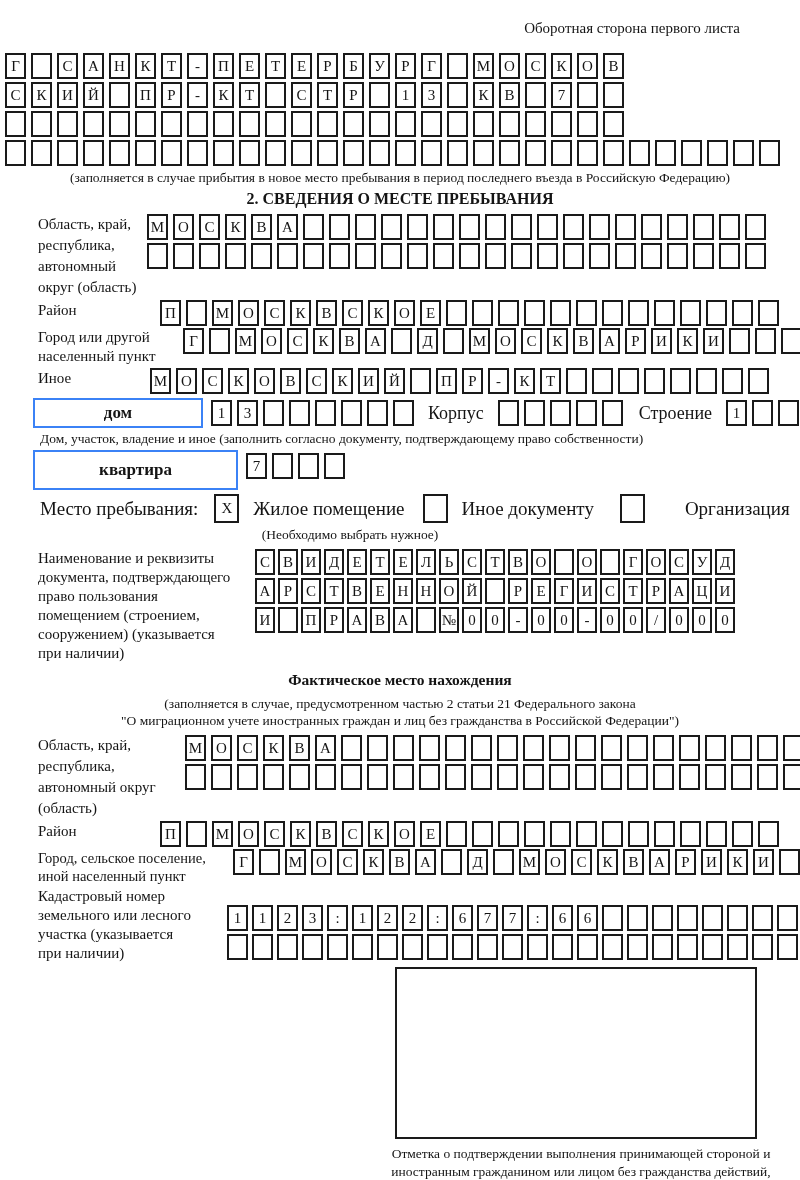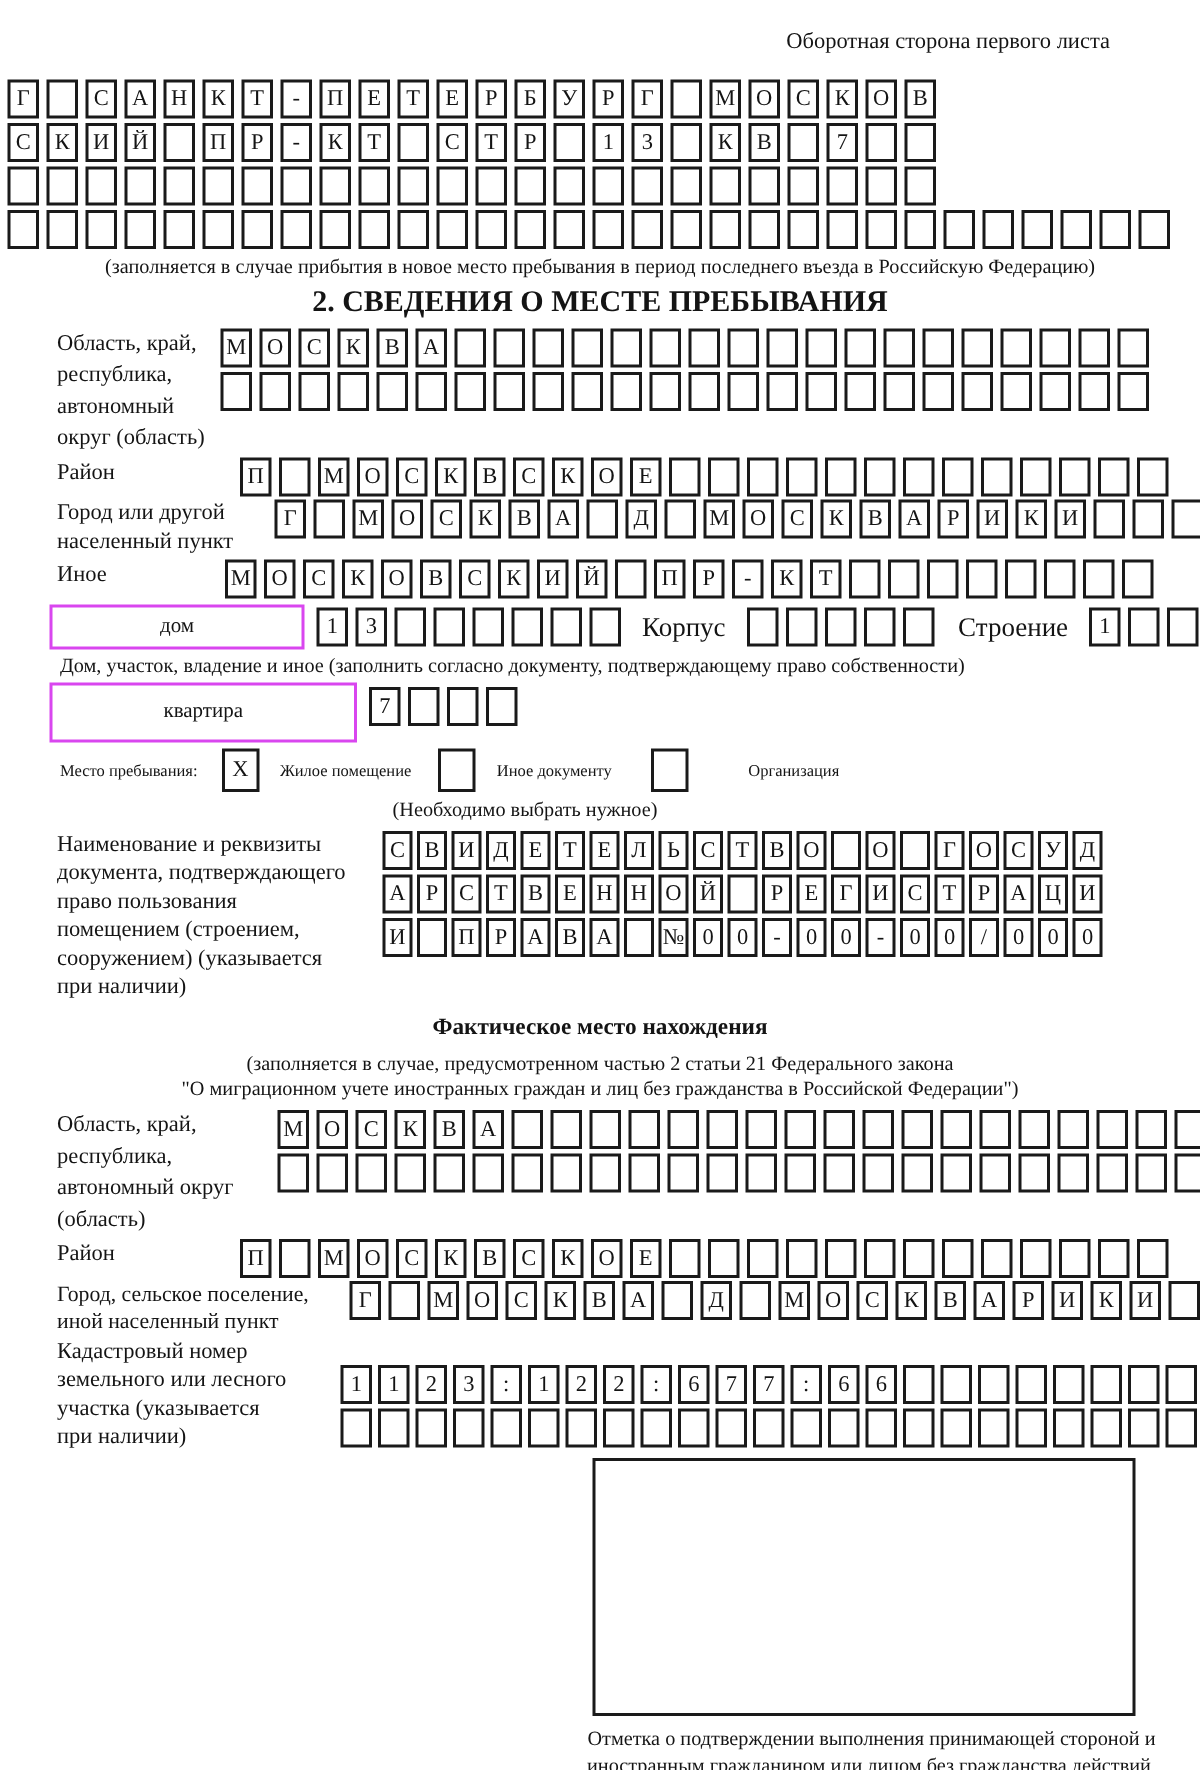--- a/index.html
+++ b/index.html
@@ -14,33 +14,33 @@
   .lbl.vtight{line-height:18px;font-size:14.5px;}
   .cells{display:flex;gap:5px;flex:none;}
   .cells.g4{gap:4px;}
   .cells.g3{gap:3px;}
   .rowm{margin-bottom:3px;}
   .cell{width:21px;height:26px;border:2px solid #1a1a1a;box-sizing:border-box;flex:none;
         display:flex;align-items:center;justify-content:center;font-size:15px;line-height:1;}
   .g3 .cell{width:20px;}
   .note{font-size:13.5px;line-height:17px;}
   .center{text-align:center;}
-  .sec-title{font-weight:bold;font-size:20px;text-align:center;margin:4px 0 6px 0;}
+  .sec-title{font-weight:bold;font-size:16px;text-align:center;margin:4px 0 6px 0;}
   .sub-title{font-weight:bold;font-size:15.5px;text-align:center;margin:8px 0 6px 0;}
   .w142{width:142px;} .w155{width:155px;} .w178{width:178px;} .w145{width:145px;}
   .w172{width:172px;} .w180{width:180px;} .w228{width:228px;} .w250{width:250px;} .w222{width:222px;}
-  .boxlbl{box-sizing:border-box;border:2px solid #d946ef;display:flex;align-items:center;
-          justify-content:center;font-size:14px;flex:none;}
+  .boxlbl{box-sizing:border-box;border:2px solid #3b82f6;display:flex;align-items:center;
+          justify-content:center;font-size:17px;flex:none;font-weight:bold;}
   .dom-rect{width:170px;height:30px;margin-left:28px;margin-right:8px;}
   .kv-rect{width:205px;height:40px;margin-left:28px;margin-right:8px;}
   .inline-lbl{font-size:18px;line-height:30px;flex:none;}
   .cb{width:25px;height:29px;border:2px solid #1a1a1a;box-sizing:border-box;flex:none;
       display:flex;align-items:center;justify-content:center;font-size:15px;}
   .cbrow{display:flex;align-items:center;padding-left:35px;margin-top:4px;}
-  .cbrow .t{font-size:11px;}
+  .cbrow .t{font-size:19px;}
   .ml14{margin-left:14px;} .ml16{margin-left:16px;} .ml18{margin-left:18px;}
   .ml26{margin-left:26px;} .ml30{margin-left:40px;text-align:right;}
   .indent-note{padding-left:35px;margin:2px 0 3px 0;}
   .mt2{margin-top:2px;} .mt4{margin-top:4px;} .mt6{margin-top:6px;}
   .stamp-box{margin-left:390px;width:362px;height:172px;border:2px solid #1a1a1a;
              box-sizing:border-box;margin-top:4px;}
   .stamp-cap{margin-left:386px;width:380px;font-size:13.5px;line-height:17.5px;
              text-align:center;margin-top:6px;}
   .dcol{margin-top:0;}
   .kad-col{margin-top:18px;}

